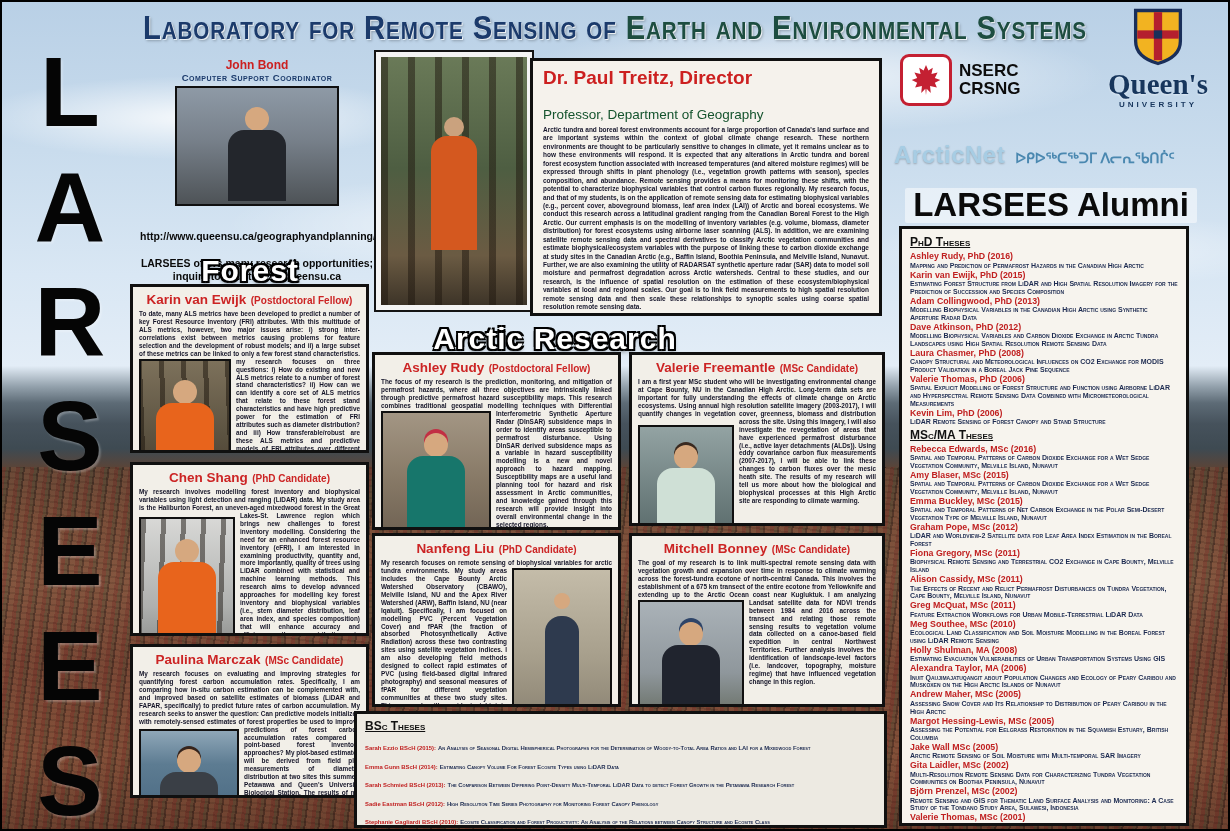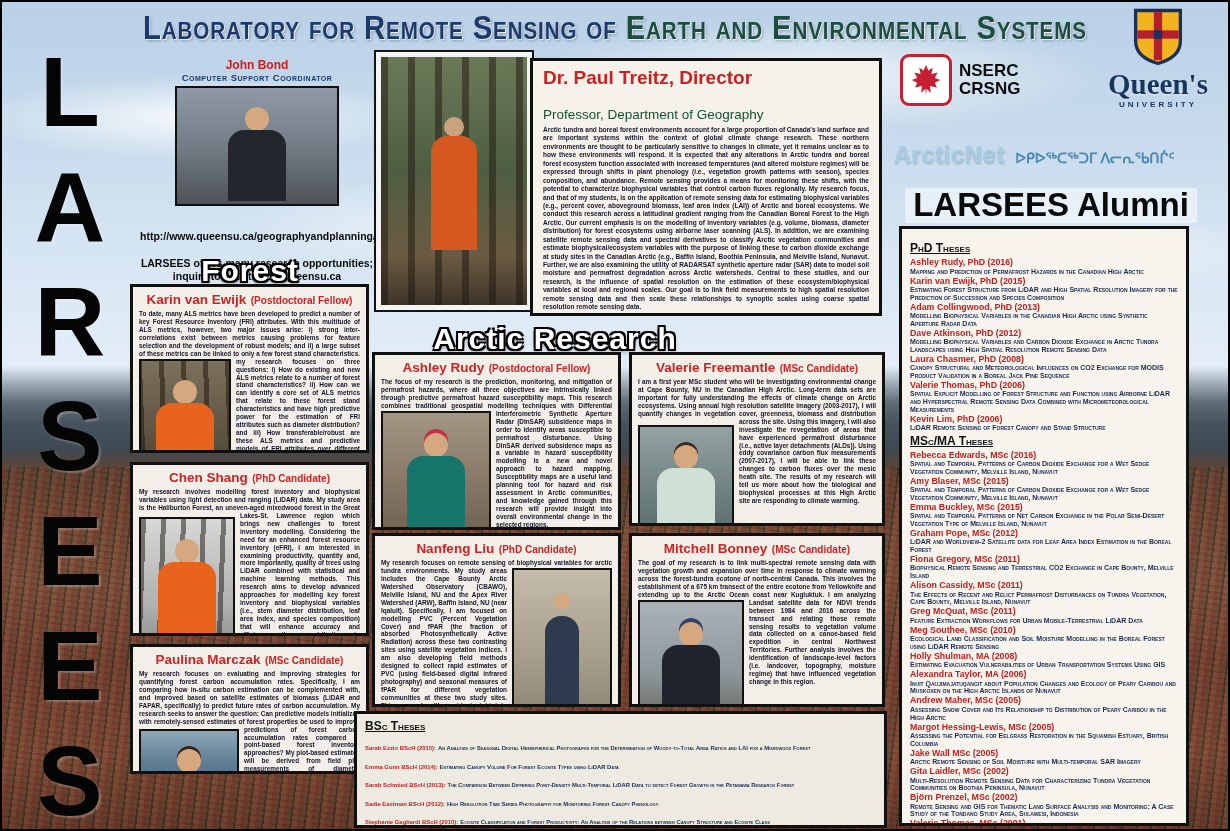--- a/index.html
+++ b/index.html
@@ -73,39 +73,39 @@
   .an-syll{margin-left:10px;font-size:14px;font-weight:bold;color:#4a88b0;font-family:Liberation Serif, serif;margin-top:24px;}
   .queens{position:absolute;left:1085px;top:6px;width:142px;text-align:center;}
   .q-name{font-family:"Liberation Serif",serif;font-weight:bold;font-size:29px;color:#17365d;line-height:1;
     text-shadow:0 1px 2px rgba(255,255,255,.5);}
   .q-sub{font-size:8px;letter-spacing:3px;color:#17365d;font-weight:bold;margin-top:1px;}
 
   
   .alumni-title{position:absolute;left:903px;top:186px;width:292px;text-align:center;
     font-size:33px;font-weight:bold;color:#0a0a0a;background:rgba(255,255,255,.5);border-radius:2px;line-height:1.05;}
   .alumni-box{position:absolute;left:897px;top:224px;width:290px;height:600px;
-    background:#f7f4ee;border:3px solid #101010;padding:10px 8px;box-sizing:border-box;overflow:hidden;}
+    background:#f7f4ee;border:3px solid #101010;padding:4px 8px;box-sizing:border-box;overflow:hidden;}
   .theses-header{font-size:12px;font-weight:bold;text-decoration:underline;font-variant:small-caps;
     color:#101010;margin:2px 0 3px;}
   .alum-list .entry{margin-bottom:1.5px;}
   .entry-name{display:block;color:#c02020;font-weight:bold;font-size:8.8px;line-height:1.08;}
   .entry-thesis{display:block;color:#1c2a50;font-weight:bold;font-variant:small-caps;font-size:7px;line-height:1.08;}
 
   
   .section-header{position:absolute;text-align:center;font-size:30px;font-weight:bold;letter-spacing:1px;color:#fff;
     text-shadow:-2px -2px 0 #000,2px -2px 0 #000,-2px 2px 0 #000,2px 2px 0 #000,0 3px 4px rgba(0,0,0,.5);}
   .forest-header{left:126px;top:252px;width:244px;}
   .arctic-header{left:396px;top:320px;width:314px;}
 
   
   .res-box{position:absolute;background:#f2efe8;border:3px solid #101010;padding:3px 6px;
     box-sizing:border-box;overflow:hidden;}
   .box-karin{left:128px;top:282px;width:239px;height:169px;}
   .box-chen{left:128px;top:460px;width:239px;height:174px;}
-  .box-paulina{left:128px;top:642px;width:239px;height:130px;}
+  .box-paulina{left:128px;top:642px;width:239px;height:154px;}
   .box-ashley{left:370px;top:350px;width:249px;height:178px;}
   .box-valerie{left:627px;top:350px;width:256px;height:174px;}
   .box-nanfeng{left:370px;top:531px;width:249px;height:174px;}
   .box-mitchell{left:627px;top:531px;width:256px;height:174px;}
   .res-header{text-align:center;margin-bottom:2px;}
   .res-name{color:#cc2424;font-weight:bold;font-size:13.5px;}
   .res-role{color:#cc2424;font-weight:bold;font-size:10px;}
   .res-bio{font-size:6.4px;font-weight:bold;color:#141428;text-align:justify;line-height:1.24;}
 
   

